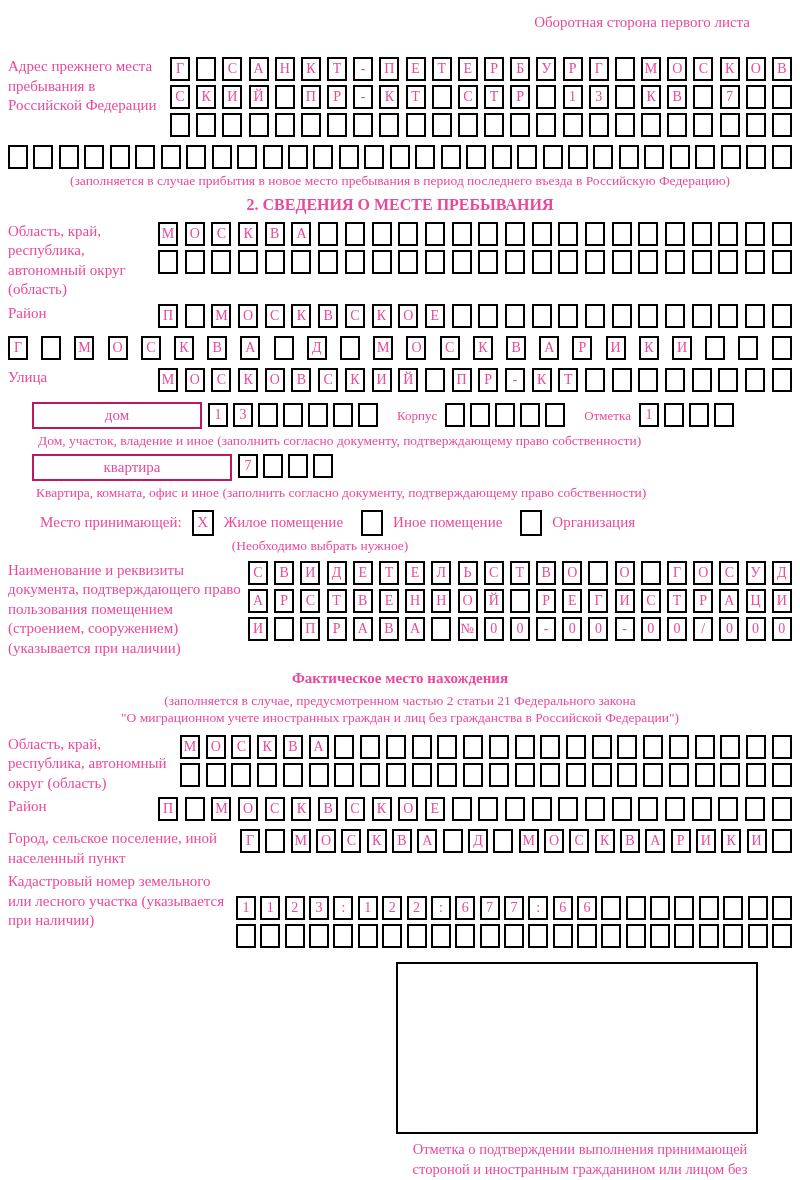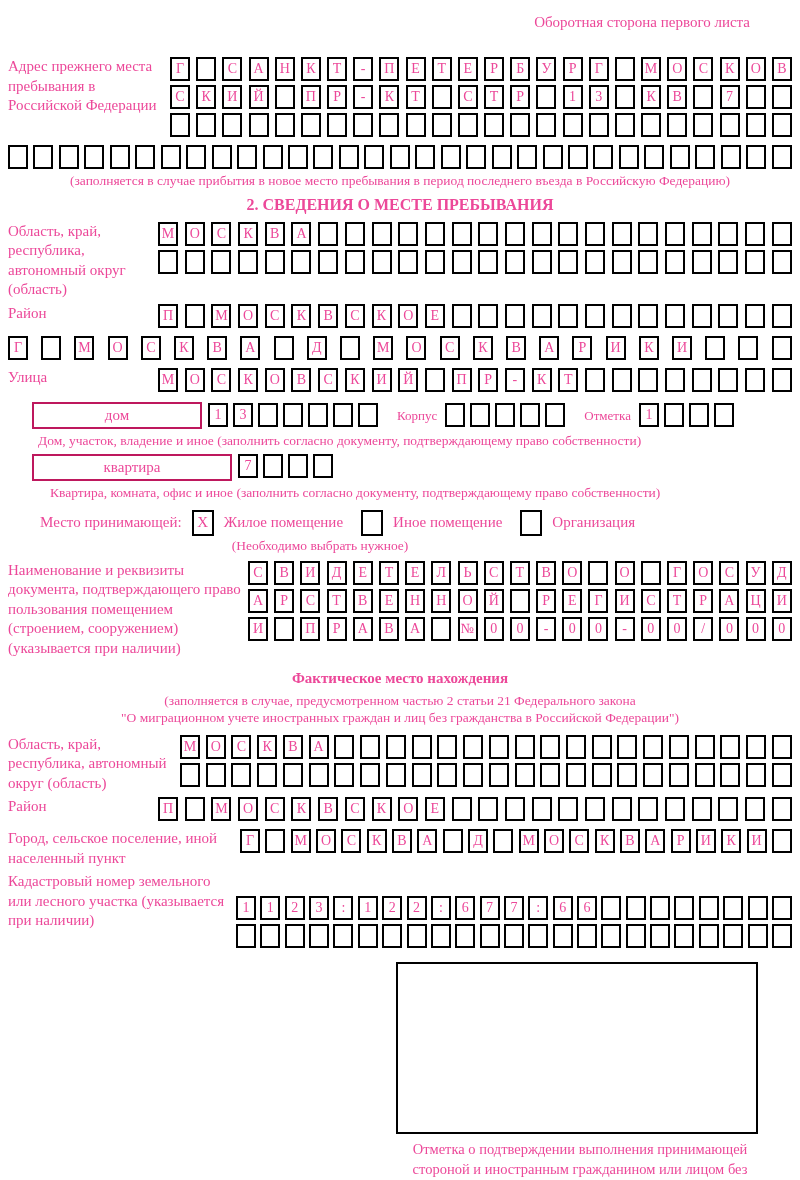--- a/index.html
+++ b/index.html
@@ -355,21 +355,21 @@
 
   <div class="frow" style="margin-left:24px;align-items:flex-start;">
     <div class="widebox" style="width:200px;">квартира</div>
     <div class="cells-inline" style="margin-left:6px;">
         <span class="cell">7</span>
         <span class="cell"></span>
         <span class="cell"></span>
         <span class="cell"></span>
       </div>
   </div>
-  <div class="caption" style="margin:2px 0 4px 42px;">Квартира, комната, офис и иное (заполнить согласно документу, подтверждающему право собственности)</div>
+  <div class="caption" style="margin:2px 0 4px 28px;">Квартира, комната, офис и иное (заполнить согласно документу, подтверждающему право собственности)</div>
 
   <div class="frow stay-row">
     <span>Место принимающей:</span>
     <span class="chk" style="margin-left:10px;">X</span>
     <span class="opt-lbl">Жилое помещение</span>
     <span class="chk"></span>
     <span class="opt-lbl">Иное помещение</span>
     <span class="chk"></span>
     <span class="opt-lbl">Организация</span>
   </div>

